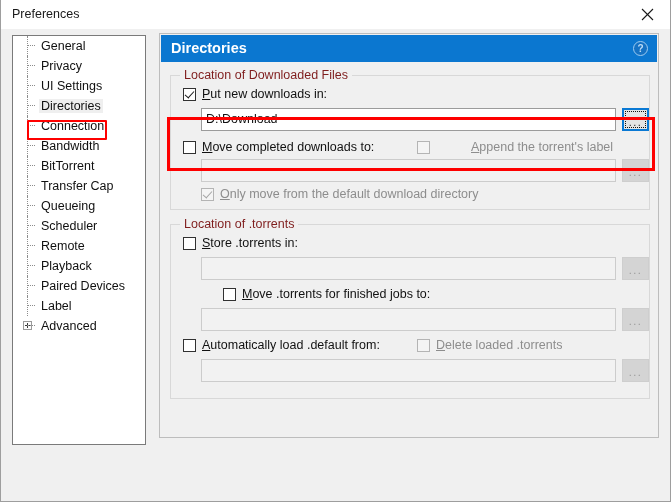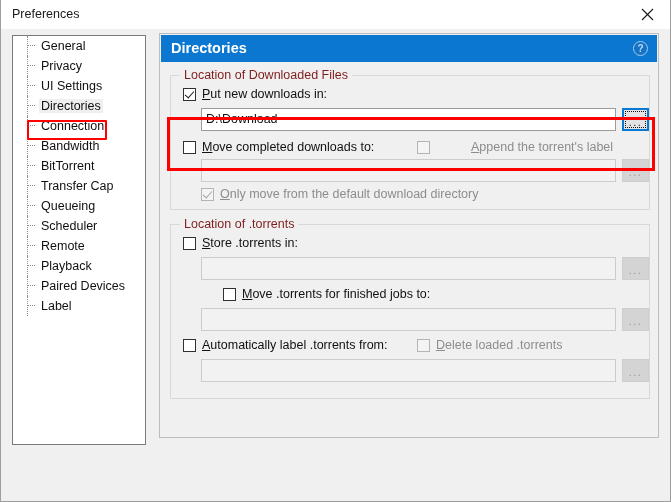--- a/index.html
+++ b/index.html
@@ -416,20 +416,25 @@
         <span class="tick"></span>
         <span class="label-box">Paired Devices</span>
       </div>
 
       <div class="tree-item">
         <span class="vline"></span>
         <span class="tick"></span>
         <span class="label-box">Label</span>
       </div>
 
+      <div class="tree-item">
+        <span class="expander"></span>
+        <span class="tick"></span>
+        <span class="label-box">Advanced</span>
+      </div>
 
     </div>
     <div id="tree-highlight"></div>
 
     <div id="panel">
 
       <div id="panel-header">
         <div id="panel-header-title">Directories</div>
         <div id="help-icon">?</div>
       </div>
@@ -484,21 +489,21 @@
           <span class="cb"></span>
           <span class="cblabel"><span class="acc">M</span><span>ove .torrents for finished jobs to:</span></span>
         </div>
         <div class="textfield disabled" style="left:30px; top:83px; width:415px;"></div>
         <div class="browse disabled" style="left:451px; top:83px;">
           <span class="dots">...</span>
         </div>
 
         <div class="cbrow" style="left:12px; top:113px;">
           <span class="cb"></span>
-          <span class="cblabel"><span class="acc">A</span><span>utomatically label .torrents from:</span></span>
+          <span class="cblabel"><span class="acc">A</span><span>utomatically load .default from:</span></span>
         </div>
 
         <div class="cbrow disabled" style="left:246px; top:113px;">
           <span class="cb disabled"></span>
           <span class="cblabel"><span class="acc">D</span><span>elete loaded .torrents</span></span>
         </div>
 
         <div class="textfield disabled" style="left:30px; top:134px; width:415px;"></div>
         <div class="browse disabled" style="left:451px; top:134px;">
           <span class="dots">...</span>

